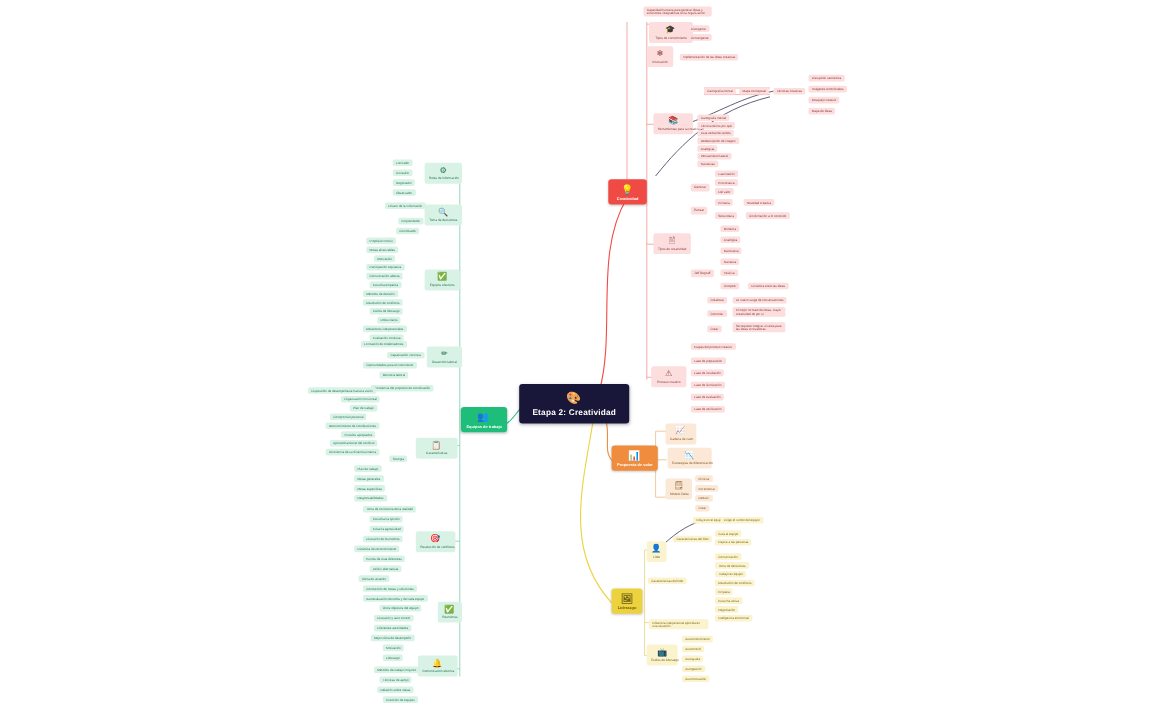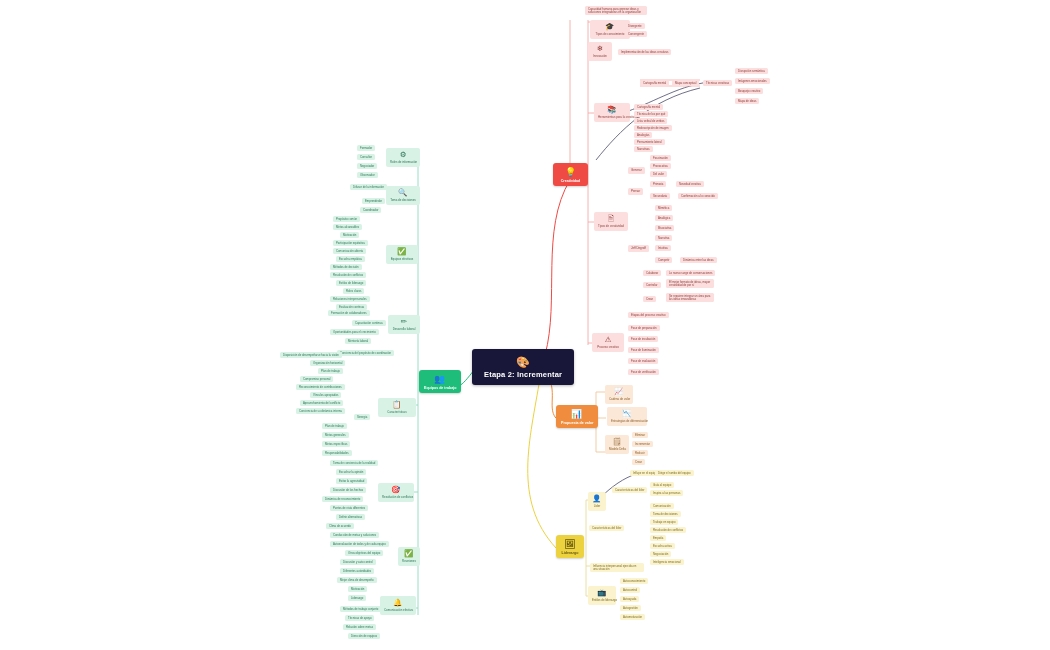--- a/index.html
+++ b/index.html
@@ -91,21 +91,21 @@
     <path d="M586,548 L586,500 M586,548 L586,596" stroke="#e8dc9a" stroke-width="0.9" fill="none"></path>
     <path d="M586,500 L600,500 M586,566 L600,566 M586,596 L600,596" stroke="#e8dc9a" stroke-width="0.9" fill="none"></path>
     <path d="M600,498 C612,486 624,478 636,474 C644,472 650,473 654,475" stroke="#4a4a6a" stroke-width="0.8" fill="none"></path>
 
     <path d="M418,385 L418,155 M418,385 L418,615" stroke="#8fd9bd" stroke-width="0.9" fill="none"></path>
     <path d="M418,158 L410,158 M418,196 L410,196 M418,255 L410,255 M418,325 L410,325 M418,405 L410,405 M418,492 L410,492 M418,556 L410,556 M418,608 L410,608" stroke="#8fd9bd" stroke-width="0.9" fill="none"></path>
   </svg>
 
   <div class="node root" style="left:472px;top:349px;">
     <span class="ico">🎨</span>
-    <span>Etapa 2: Incrementar</span>
+    <span>Etapa 2: Creatividad</span>
   </div>
 
   <div class="node main m-red" style="left:553px;top:163px;width:35px;">
     <span class="ico">💡</span>
     <span>Creatividad</span>
   </div>
 
   <div class="node main m-orange" style="left:556px;top:405px;width:42px;">
     <span class="ico">📊</span>
     <span>Propuesta de valor</span>

